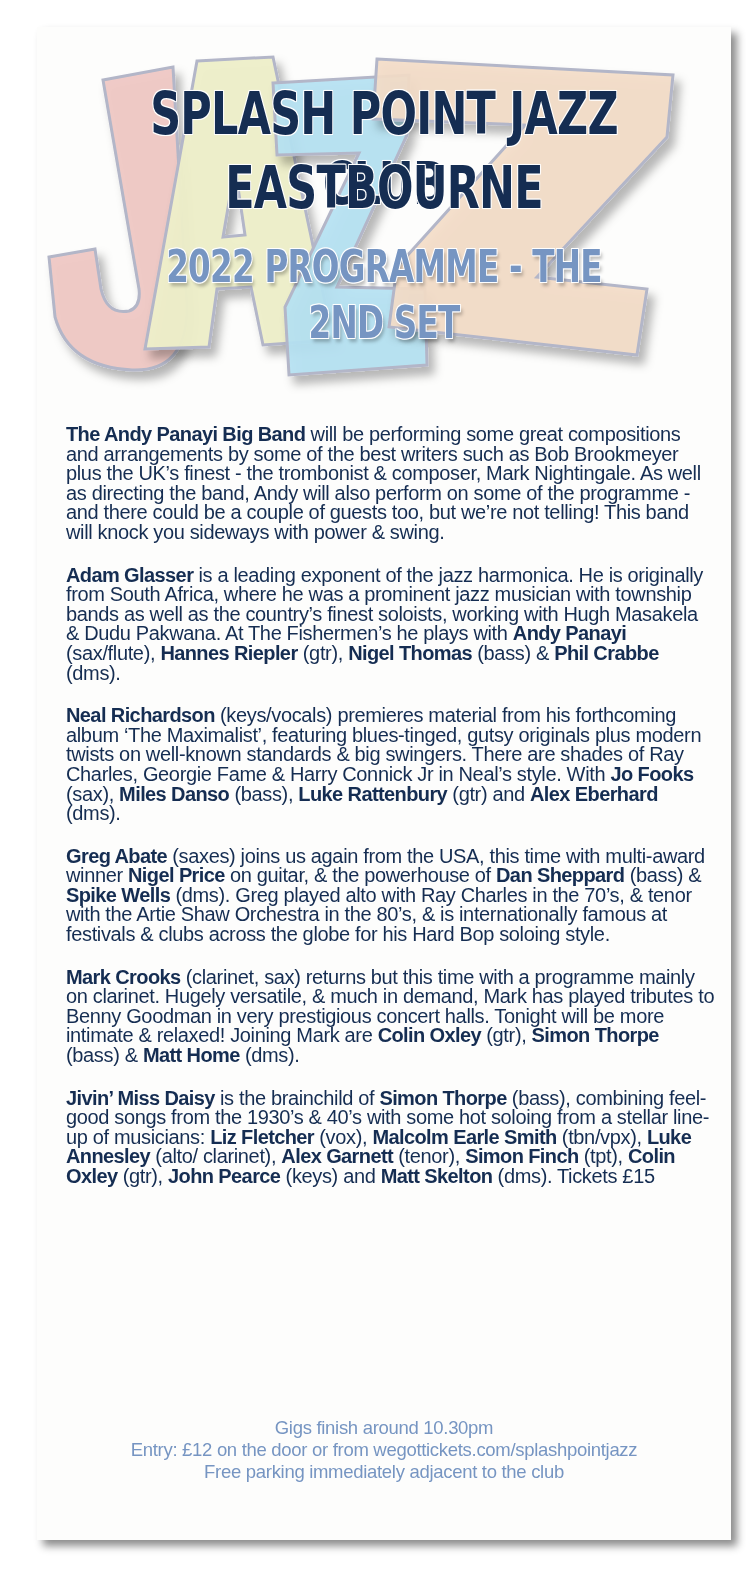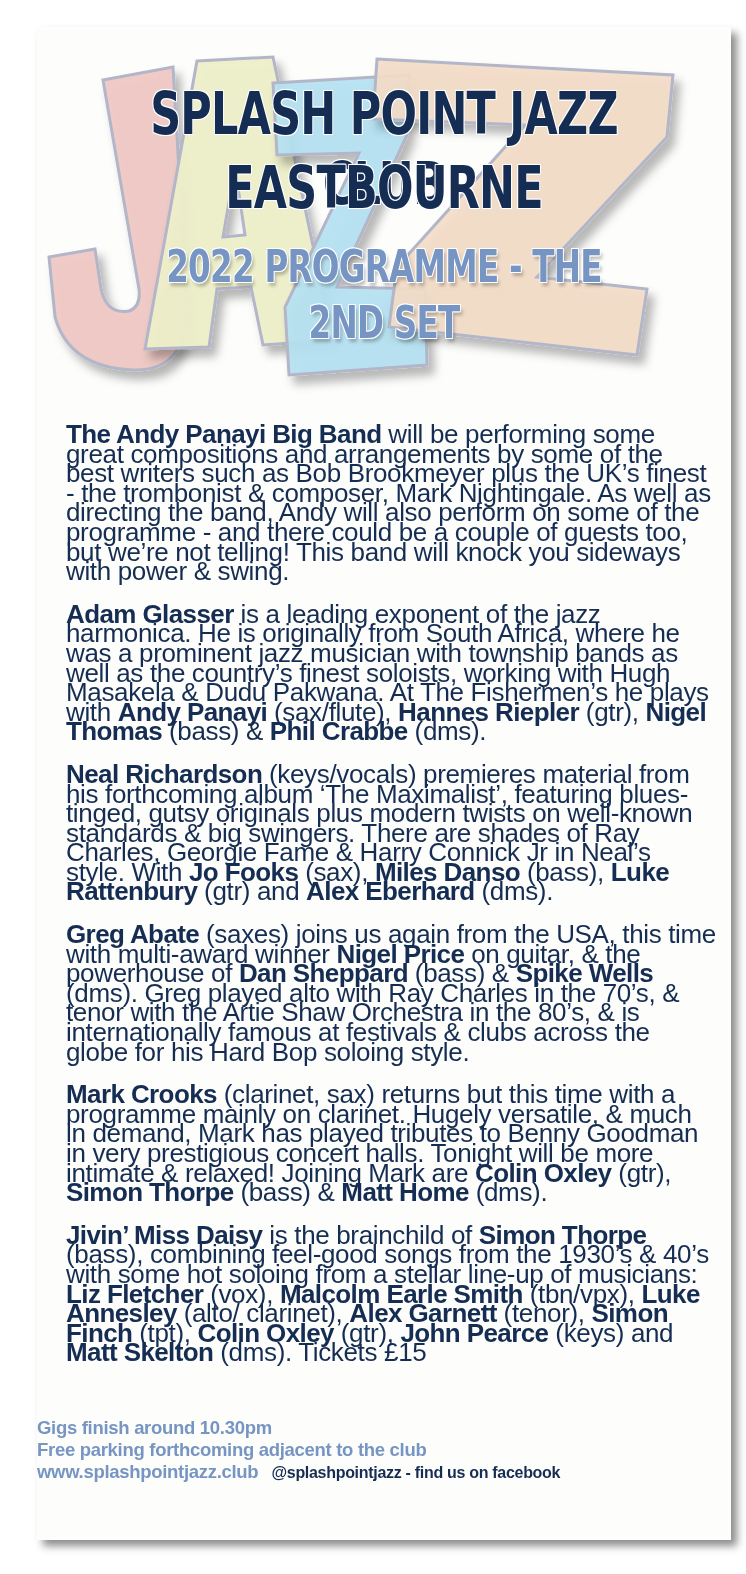--- a/index.html
+++ b/index.html
@@ -17,27 +17,27 @@
     -webkit-text-stroke: 0px;
     text-shadow: 0 0 2px #fff, 0 0 2px #fff, 1px 1px 0 #fff, -1px -1px 0 #fff, 1px -1px 0 #fff, -1px 1px 0 #fff;
     transform-origin: 50% 50%;
   }
   .t1 { top:52px; font-size:58px; line-height:70px; transform:scaleX(0.74); }
   .t2 { top:126px; font-size:58px; line-height:70px; transform:scaleX(0.74); }
   .t3 { top:212px; font-size:44px; line-height:56px; color:#7695c2; transform:scaleX(0.74);
         text-shadow: 0 0 2px #fff, 1px 1px 0 #fff, -1px -1px 0 #fff, 1px -1px 0 #fff, -1px 1px 0 #fff, 3px 4px 4px rgba(0,0,0,0.25); }
   .body { position:absolute; left:29px; top:398px; width:650px; }
   .para {
-    font-family:"Liberation Sans", sans-serif; font-size:26px; line-height:19.6px;
+    font-family:"Liberation Sans", sans-serif; font-size:20px; line-height:19.6px;
     color:#152d52; margin:0 0 23px 0; letter-spacing:-0.35px;
   }
   .para .b { font-weight:bold; letter-spacing:-0.6px; }
   .para .i { }
-  .footer { position:absolute; left:0; top:1390px; width:694px; 
-    font-size:18.5px; line-height:22px; color:#7695c2; letter-spacing:-0.3px;font-weight:bold; }
+  .footer { position:absolute; left:0; top:1390px; width:694px; text-align:center;
+    font-size:18.5px; line-height:22px; color:#7695c2; letter-spacing:-0.3px; }
   .footer .dark { color:#152d52; font-size:16px; }
 </style>
 </head>
 <body>
 
 <div class="card">
 
   <svg class="jazz-bg" viewBox="0 0 694 420" xmlns="http://www.w3.org/2000/svg">
     <defs>
       <filter id="sh" x="-20%" y="-20%" width="140%" height="140%">
@@ -62,19 +62,16 @@
     <p class="para"><span class="b">The Andy Panayi Big Band</span><span> will be performing some great compositions and arrangements by some of the best writers such as Bob Brookmeyer  plus the UK’s finest  - the trombonist &amp; composer, Mark Nightingale. As well as directing the band, Andy will also perform on some of the programme - and there could be a couple of guests too, but we’re not telling! This band will knock you sideways with power &amp; swing.</span></p>
     <p class="para"><span class="b">Adam Glasser</span><span> is a leading exponent of the jazz harmonica. He is originally from South Africa, where he was a prominent jazz musician with township bands as well as the country’s finest soloists, working with Hugh Masakela &amp; Dudu Pakwana. At The Fishermen’s he plays with </span><span class="b">Andy Panayi</span><span> (sax/flute), </span><span class="b">Hannes Riepler</span><span> (gtr), </span><span class="b">Nigel Thomas</span><span> (bass) &amp; </span><span class="b">Phil Crabbe</span><span> (dms).</span></p>
     <p class="para"><span class="b">Neal Richardson</span><span> (keys/vocals) premieres material from his forthcoming album ‘The Maximalist’, featuring blues-tinged, gutsy originals plus modern twists on well-known standards &amp; big swingers. There are shades of Ray Charles, Georgie Fame &amp; Harry Connick Jr in Neal’s style.  With </span><span class="b">Jo Fooks</span><span> (sax), </span><span class="b">Miles Danso</span><span> (bass), </span><span class="b">Luke Rattenbury</span><span> (gtr) and </span><span class="b">Alex Eberhard</span><span> (dms).</span></p>
     <p class="para"><span class="b">Greg Abate</span><span> (saxes) joins us again from the USA, this time with multi-award winner </span><span class="b">Nigel Price</span><span> on guitar, &amp; the powerhouse of </span><span class="b">Dan Sheppard</span><span> (bass) &amp; </span><span class="b">Spike Wells</span><span> (dms).  Greg played alto with Ray Charles in the 70’s, &amp; tenor with the Artie Shaw Orchestra in the 80’s, &amp; is internationally famous at festivals &amp; clubs across the globe for his Hard Bop soloing style.</span></p>
     <p class="para"><span class="b">Mark Crooks</span><span> (clarinet, sax) returns but this time with a programme mainly on clarinet. Hugely versatile, &amp; much in demand, Mark has played tributes to Benny Goodman in very prestigious concert halls. Tonight will be more intimate &amp; relaxed! Joining Mark are </span><span class="b">Colin Oxley</span><span> (gtr), </span><span class="b">Simon Thorpe</span><span> (bass) &amp; </span><span class="b">Matt Home</span><span> (dms).</span></p>
     <p class="para"><span class="b">Jivin’ Miss Daisy</span><span> is the brainchild of </span><span class="b">Simon Thorpe</span><span> (bass), combining feel-good songs from the 1930’s &amp; 40’s with some hot soloing from a stellar line-up of musicians: </span><span class="b">Liz Fletcher</span><span> (vox), </span><span class="b">Malcolm Earle Smith</span><span> (tbn/vpx), </span><span class="b">Luke Annesley</span><span> (alto/ clarinet), </span><span class="b">Alex Garnett</span><span> (tenor), </span><span class="b">Simon Finch</span><span> (tpt), </span><span class="b">Colin Oxley</span><span> (gtr), </span><span class="b">John Pearce</span><span> (keys) and </span><span class="b">Matt Skelton</span><span> (dms). </span><span class="i">Tickets £15</span></p>
   </div>
 
   <div class="footer">
     <div>Gigs finish around 10.30pm</div>
-    <div>Free parking forthcoming adjacent to the club</div>
-    <div>
-      <span>www.splashpointjazz.club</span>
-      <span class="dark">&nbsp;&nbsp;<span>@splashpointjazz</span><span> - find us on facebook</span></span>
-    </div>
+    <div>Entry: £12 on the door or from wegottickets.com/splashpointjazz</div>
+    <div>Free parking immediately adjacent to the club</div>
   </div>
 </div>
 
 </body></html>

